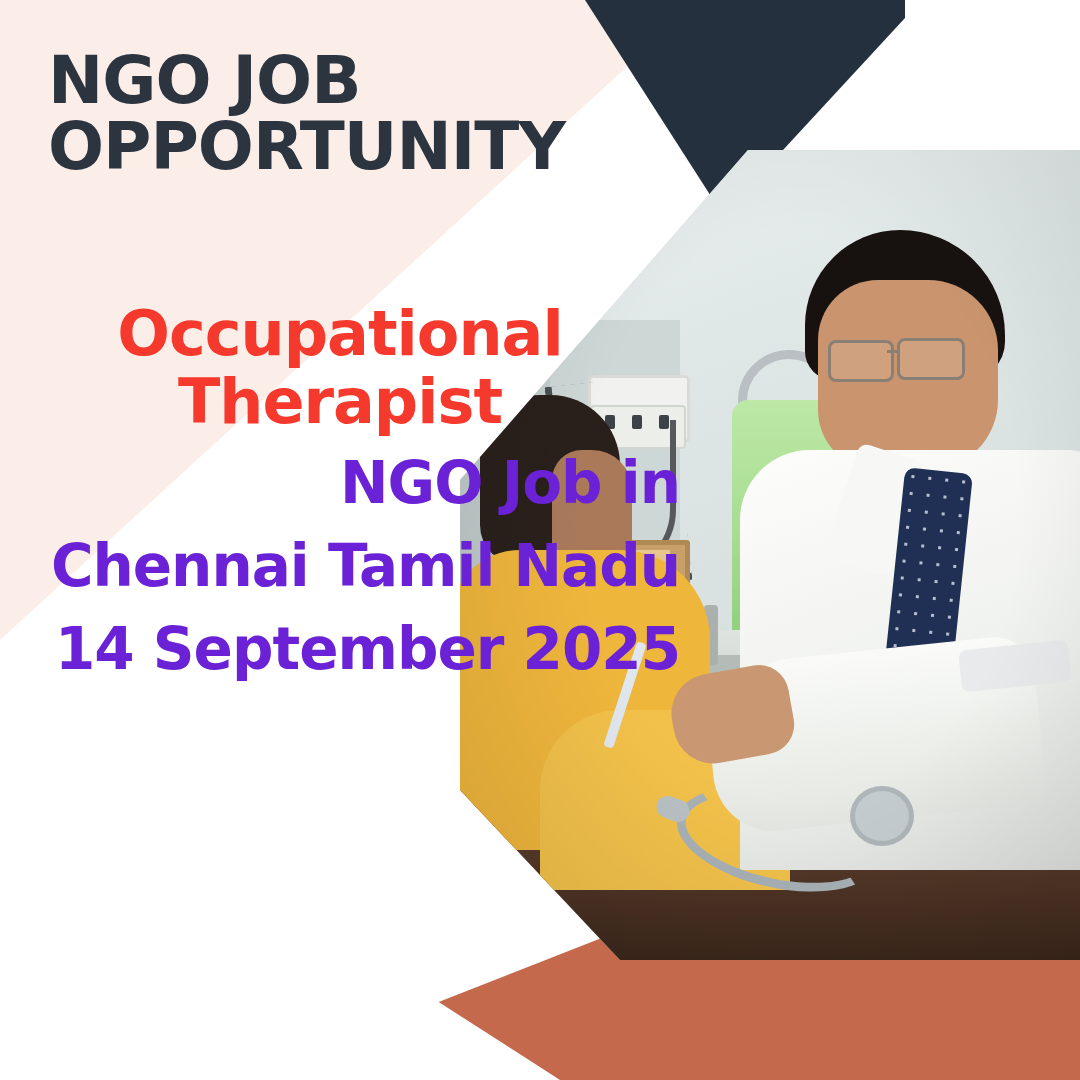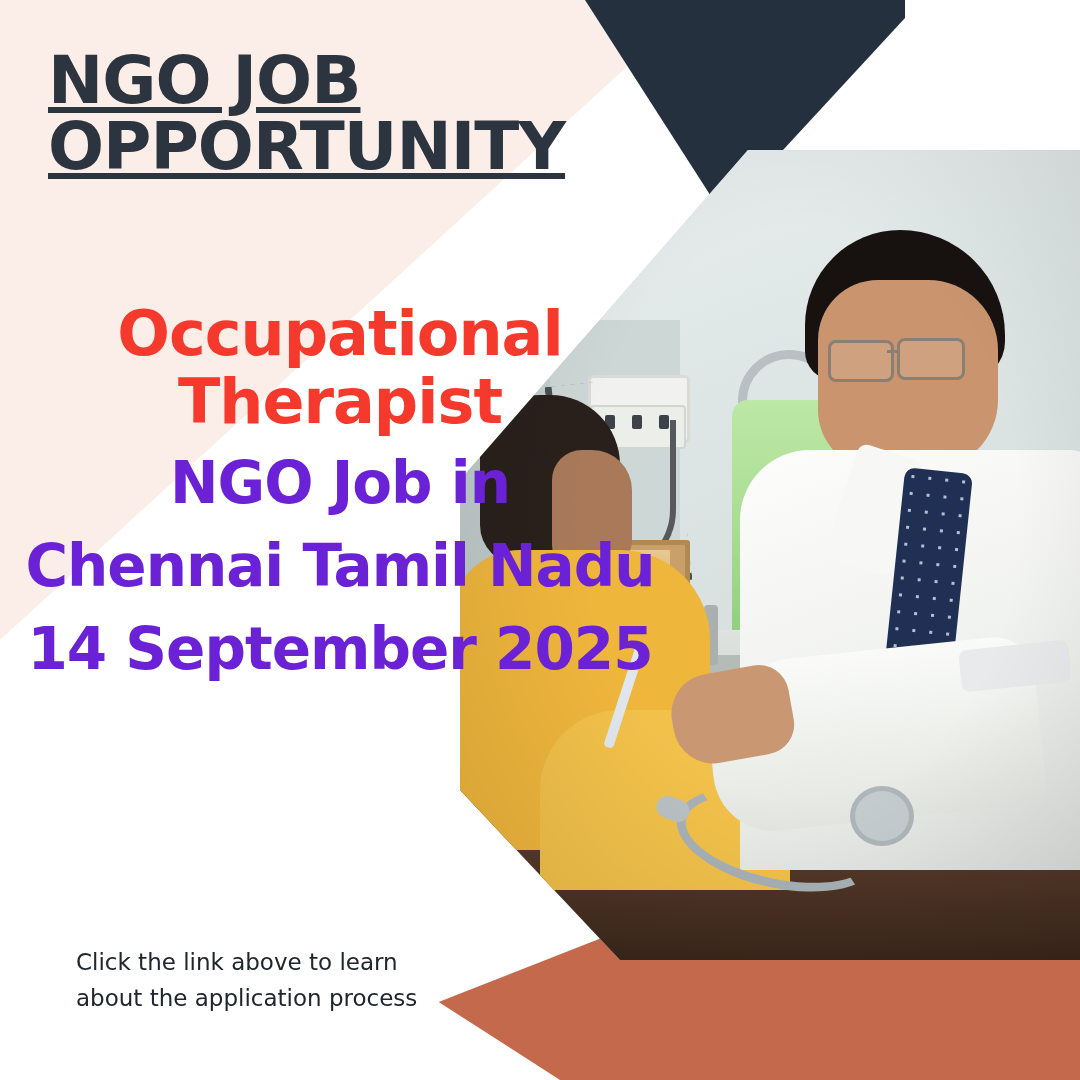--- a/index.html
+++ b/index.html
@@ -269,21 +269,20 @@
     top: 48px;
     width: 620px;
     z-index: 6;
     font-family: "DejaVu Sans", sans-serif;
     font-weight: bold;
     font-size: 66px;
     line-height: 1.0;
     letter-spacing: -1px;
     color: #2c3440;
     text-transform: uppercase;
-    text-decoration: underline;
   }
 
   .body-block {
     position: absolute;
     left: 0;
     top: 300px;
     width: 680px;
     z-index: 6;
     text-align: center;
     font-family: "DejaVu Sans", sans-serif;
@@ -294,20 +293,21 @@
     line-height: 1.1;
     color: #f5392c;
     letter-spacing: -1px;
   }
   .line-detail {
     margin-top: 12px;
     font-size: 58px;
     line-height: 1.22;
     color: #6b21d6;
     letter-spacing: -1px;
+    text-align: right;
   }
   .cta {
     position: absolute;
     left: 76px;
     top: 945px;
     width: 430px;
     z-index: 6;
     font-family: "DejaVu Sans", sans-serif;
     font-size: 23px;
     line-height: 1.55;
@@ -374,18 +374,14 @@
   <div class="headline">NGO JOB OPPORTUNITY</div>
 
   <div class="body-block">
     <div class="line-role">Occupational</div>
     <div class="line-role">Therapist</div>
     <div class="line-detail">NGO Job in</div>
     <div class="line-detail">Chennai Tamil Nadu</div>
     <div class="line-detail">14 September 2025</div>
   </div>
 
-  <div class="cta">
-    <div>Click the link above to learn</div>
-    <div>about the application process</div>
-  </div>
 
 </div>
 
 </body></html>

